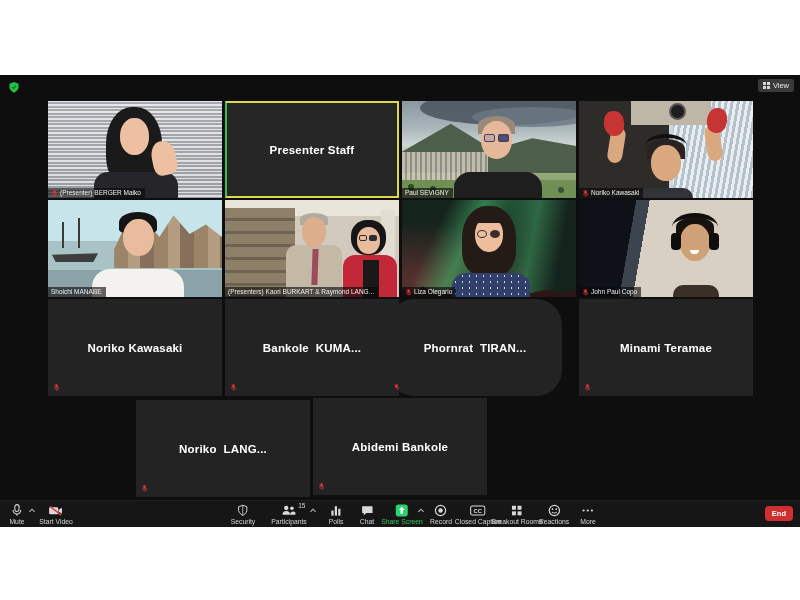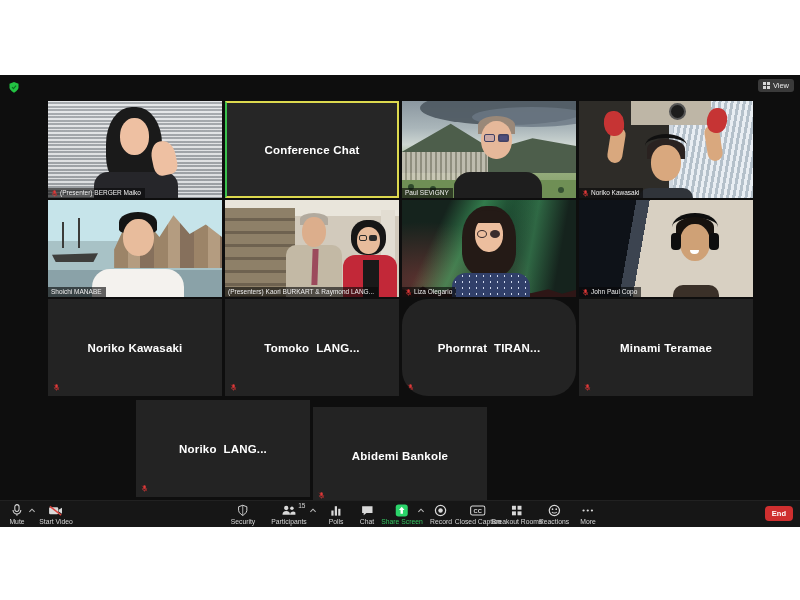--- a/index.html
+++ b/index.html
@@ -175,21 +175,21 @@
       </div>
       <div class="nlabel">
         <svg class="mic-s" viewBox="0 0 16 16">
             <use href="#mic-red-def"></use>
           </svg>
         <span>(Presenter) BERGER Maiko</span>
       </div>
     </div>
 
     <div class="tile active" style="left:225px; top:26px;">
-      <div class="cname">Conference Chat</div>
+      <div class="cname">Presenter Staff</div>
     </div>
 
     <div class="tile" style="left:402px; top:26px;">
       <div class="scene s-paul">
         <div class="pl-cloud"></div>
           <div class="pl-cloud2"></div>
           <div class="pl-mtn"></div>
           <div class="pl-town"></div>
         <div class="pl-field"></div>
           <div class="pl-trees"></div>
@@ -294,45 +294,45 @@
       </div>
     </div>
 
     <div class="tile" style="left:48px; top:224px;">
       <div class="cname">Noriko Kawasaki</div>
       <svg class="tile-mic" viewBox="0 0 16 16">
           <use href="#mic-red-def"></use>
         </svg>
     </div>
     <div class="tile" style="left:225px; top:224px;">
-      <div class="cname">Tomoko  LANG...</div>
-      <svg class="tile-mic" viewBox="0 0 16 16">
-          <use href="#mic-red-def"></use>
-        </svg>
-    </div>
-    <div class="tile" style="left:402px; top:224px;border-radius:26px;">
+      <div class="cname">Bankole  KUMA...</div>
+      <svg class="tile-mic" viewBox="0 0 16 16">
+          <use href="#mic-red-def"></use>
+        </svg>
+    </div>
+    <div class="tile" style="left:388px; top:224px;border-radius:26px;">
       <div class="cname">Phornrat  TIRAN...</div>
       <svg class="tile-mic" viewBox="0 0 16 16">
           <use href="#mic-red-def"></use>
         </svg>
     </div>
     <div class="tile" style="left:579px; top:224px;">
       <div class="cname">Minami Teramae</div>
       <svg class="tile-mic" viewBox="0 0 16 16">
           <use href="#mic-red-def"></use>
         </svg>
     </div>
 
     <div class="tile" style="left:136px; top:325px;">
       <div class="cname">Noriko  LANG...</div>
       <svg class="tile-mic" viewBox="0 0 16 16">
           <use href="#mic-red-def"></use>
         </svg>
     </div>
-    <div class="tile" style="left:313px; top:332px;padding-left:16px;">
+    <div class="tile" style="left:313px; top:323px;padding-left:16px;">
       <div class="cname">Abidemi Bankole</div>
       <svg class="tile-mic" viewBox="0 0 16 16">
           <use href="#mic-red-def"></use>
         </svg>
     </div>
 
     <div class="toolbar">
 
       <div class="titem" style="left:17px;">
         <span class="ic">

